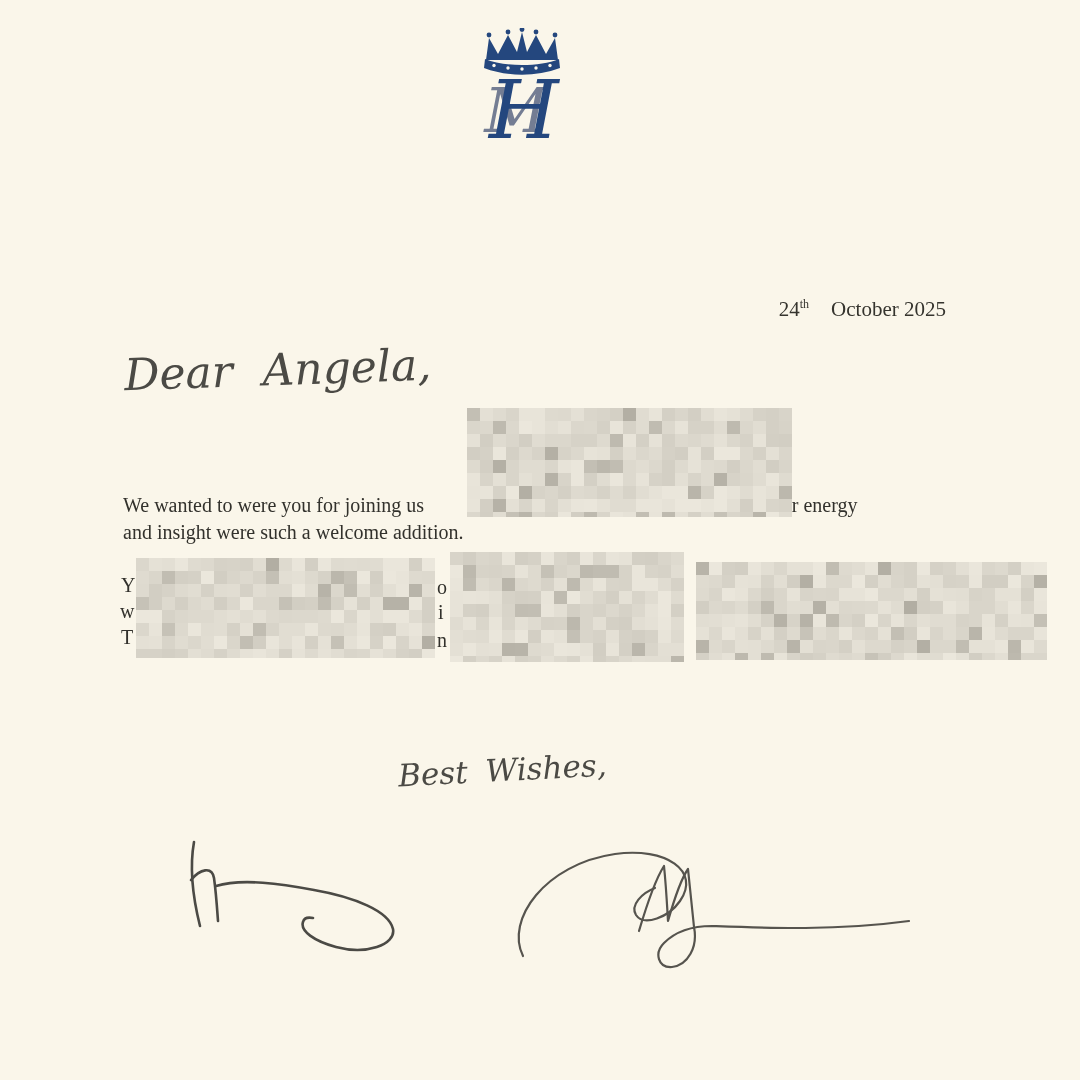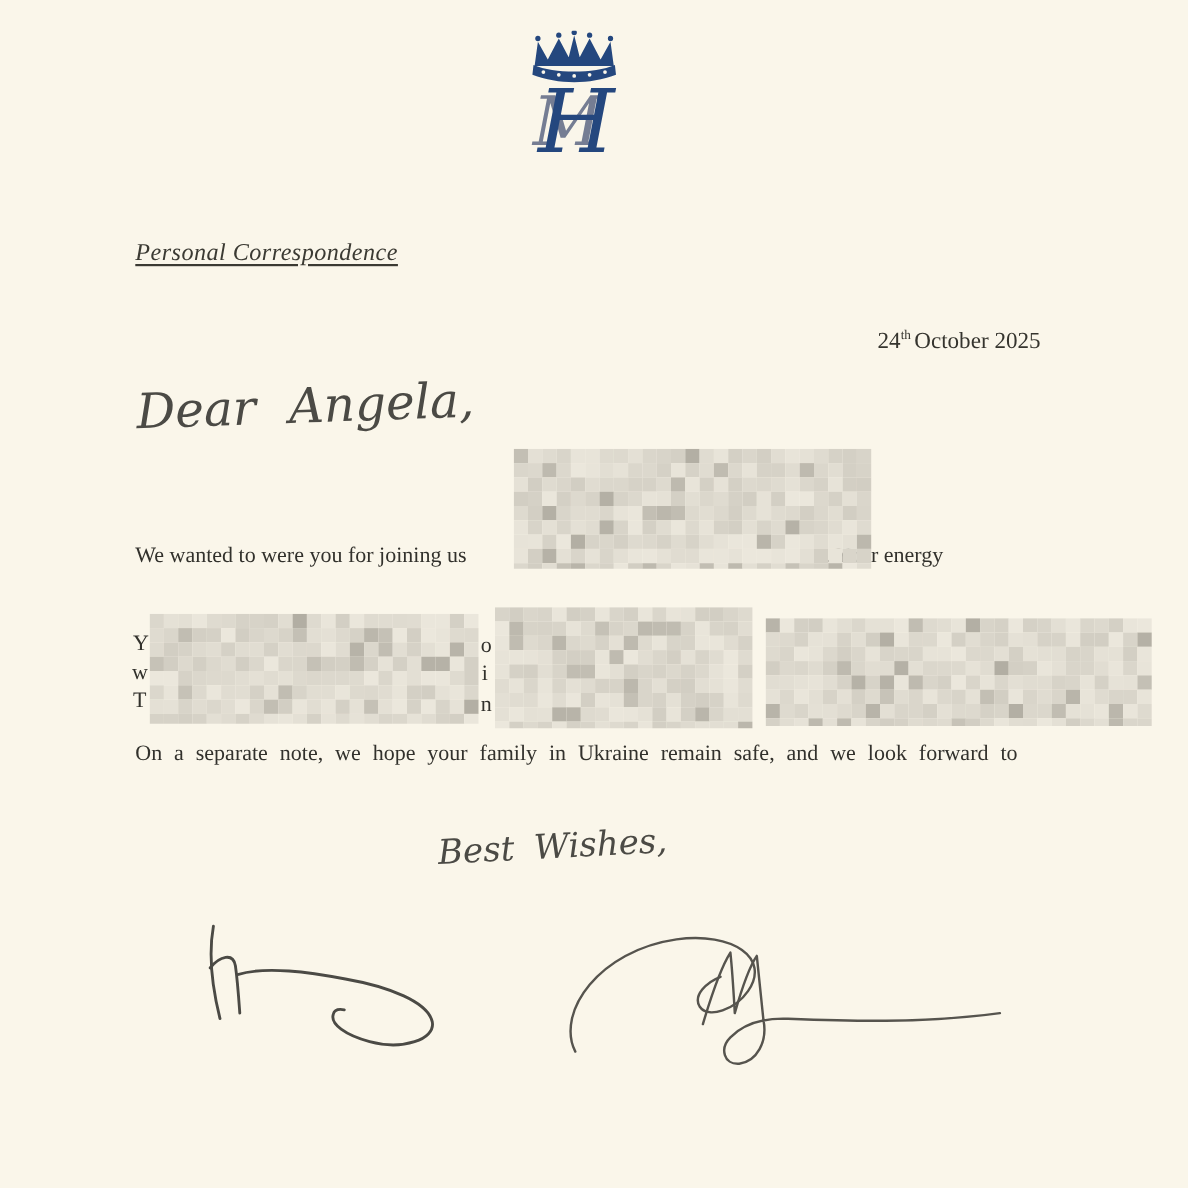--- a/index.html
+++ b/index.html
@@ -15,21 +15,21 @@
   .monogram{position:absolute;left:468px;top:28px;width:108px;height:118px;}
   
   .classification{
     position:absolute;left:123px;top:216px;
     font-style:italic;font-size:22px;letter-spacing:.4px;color:#3b3a33;
     text-decoration:underline;text-underline-offset:4px;text-decoration-thickness:1.5px;
   }
   
   .date-line{position:absolute;top:297px;right:134px;font-size:21px;color:#35342e;}
   .date-line sup{font-size:12px;vertical-align:super;line-height:0;}
-  .date-line .rest{margin-left:3px;}
+  .date-line .rest{margin-left:22px;}
   
   .hand{
     font-family:"DejaVu Serif", serif;font-style:italic;color:#4b4a45;
     white-space:nowrap;
   }
   .salutation{position:absolute;left:124px;top:344px;font-size:44px;word-spacing:16px;transform:rotate(-2deg);}
   .closing{position:absolute;left:398px;top:752px;font-size:31px;word-spacing:8px;transform:rotate(-3deg);}
   
   .para{position:absolute;left:123px;width:802px;font-size:20px;line-height:27px;color:#32312c;}
   .p1{top:492px;}
@@ -72,39 +72,38 @@
       <circle cx="26" cy="37.5" r="1.7" fill="#faf6ea"></circle>
       <circle cx="40" cy="40" r="1.7" fill="#faf6ea"></circle>
       <circle cx="54" cy="41" r="1.7" fill="#faf6ea"></circle>
       <circle cx="68" cy="40" r="1.7" fill="#faf6ea"></circle>
       <circle cx="82" cy="37.5" r="1.7" fill="#faf6ea"></circle>
     </g>
     <text x="48" y="104" text-anchor="middle" font-family="DejaVu Serif, serif" font-style="italic" font-size="62" fill="#66718a" opacity="0.9">M</text>
     <text x="56" y="110" text-anchor="middle" font-family="DejaVu Serif, serif" font-style="italic" font-size="80" fill="#24477e">H</text>
   </svg>
 
-  <div class="classification">Personal Correspondence</div>
 
   <div class="date-line"><span>24</span><sup>th</sup><span class="rest">October 2025</span></div>
 
   <div class="hand salutation">Dear Angela,</div>
 
   <div class="para p1">
     <span class="line nowrap"><span>We wanted to were you for joining us</span><span class="spacer"></span><span>. Your energy</span></span>
+    <span class="line">and insight were such a welcome addition.</span>
   </div>
 
   <span class="frag" style="left:121px;top:574px;">Y</span>
   <span class="frag" style="left:120px;top:600px;">w</span>
   <span class="frag" style="left:121px;top:626px;">T</span>
   <span class="frag" style="left:437px;top:576px;">o</span>
   <span class="frag" style="left:438px;top:601px;">i</span>
   <span class="frag" style="left:437px;top:629px;">n</span>
 
   <div class="para p3">
-    <span class="line stretch">On a separate note, we hope your family in Ukraine remain safe, and we look forward to</span>
   </div>
 
   <div class="hand closing">Best Wishes,</div>
 
   <svg class="sig sig-harry" viewBox="0 0 332 152" aria-hidden="true">
     <g fill="none" stroke="#4b4a45" stroke-width="2.6" stroke-linecap="round" stroke-linejoin="round">
       <path d="M52,14 C47,42 51,70 58,98"></path>
       <path d="M49,52 C58,41 70,38 72,50 C74,64 75,79 76,93"></path>
       <path d="M74,58 C100,50 140,56 172,62 C212,69 247,83 251,101 C254,117 224,127 194,119 C172,113 158,103 161,94 C162,90 166,89 171,90"></path>
     </g>

